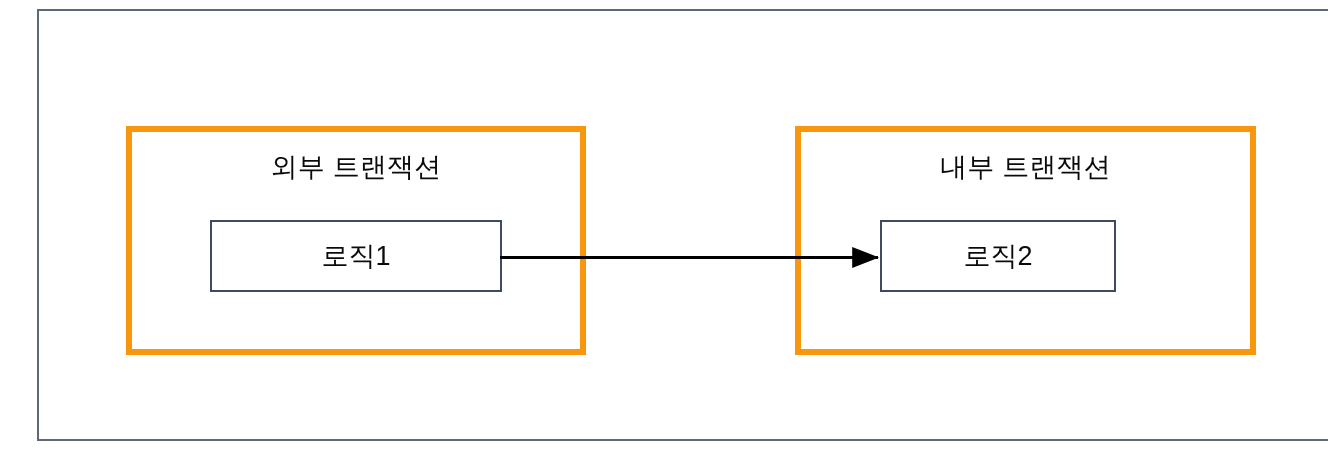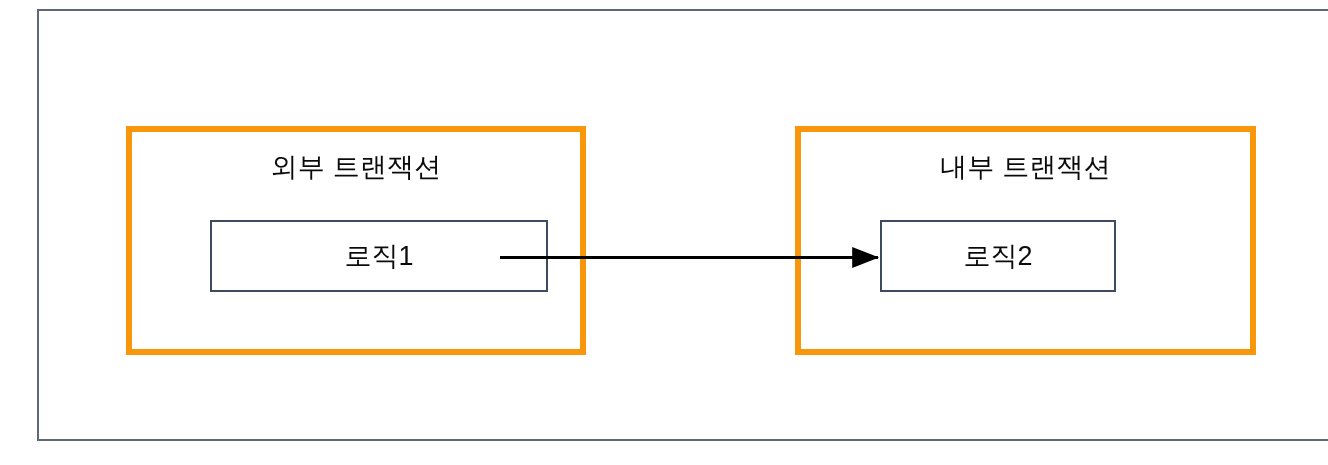--- a/index.html
+++ b/index.html
@@ -67,21 +67,21 @@
     border: 2px solid #3e4a5e;
     background: #ffffff;
     box-sizing: border-box;
     display: flex;
     align-items: center;
     justify-content: center;
   }
   .logic-box.one {
     left: 182px;
     top: 220px;
-    width: 338px;
+    width: 292px;
     height: 72px;
   }
   .logic-box.two {
     left: 852px;
     top: 220px;
     width: 236px;
     height: 72px;
   }
   .logic-label {
     font-size: 27px;

